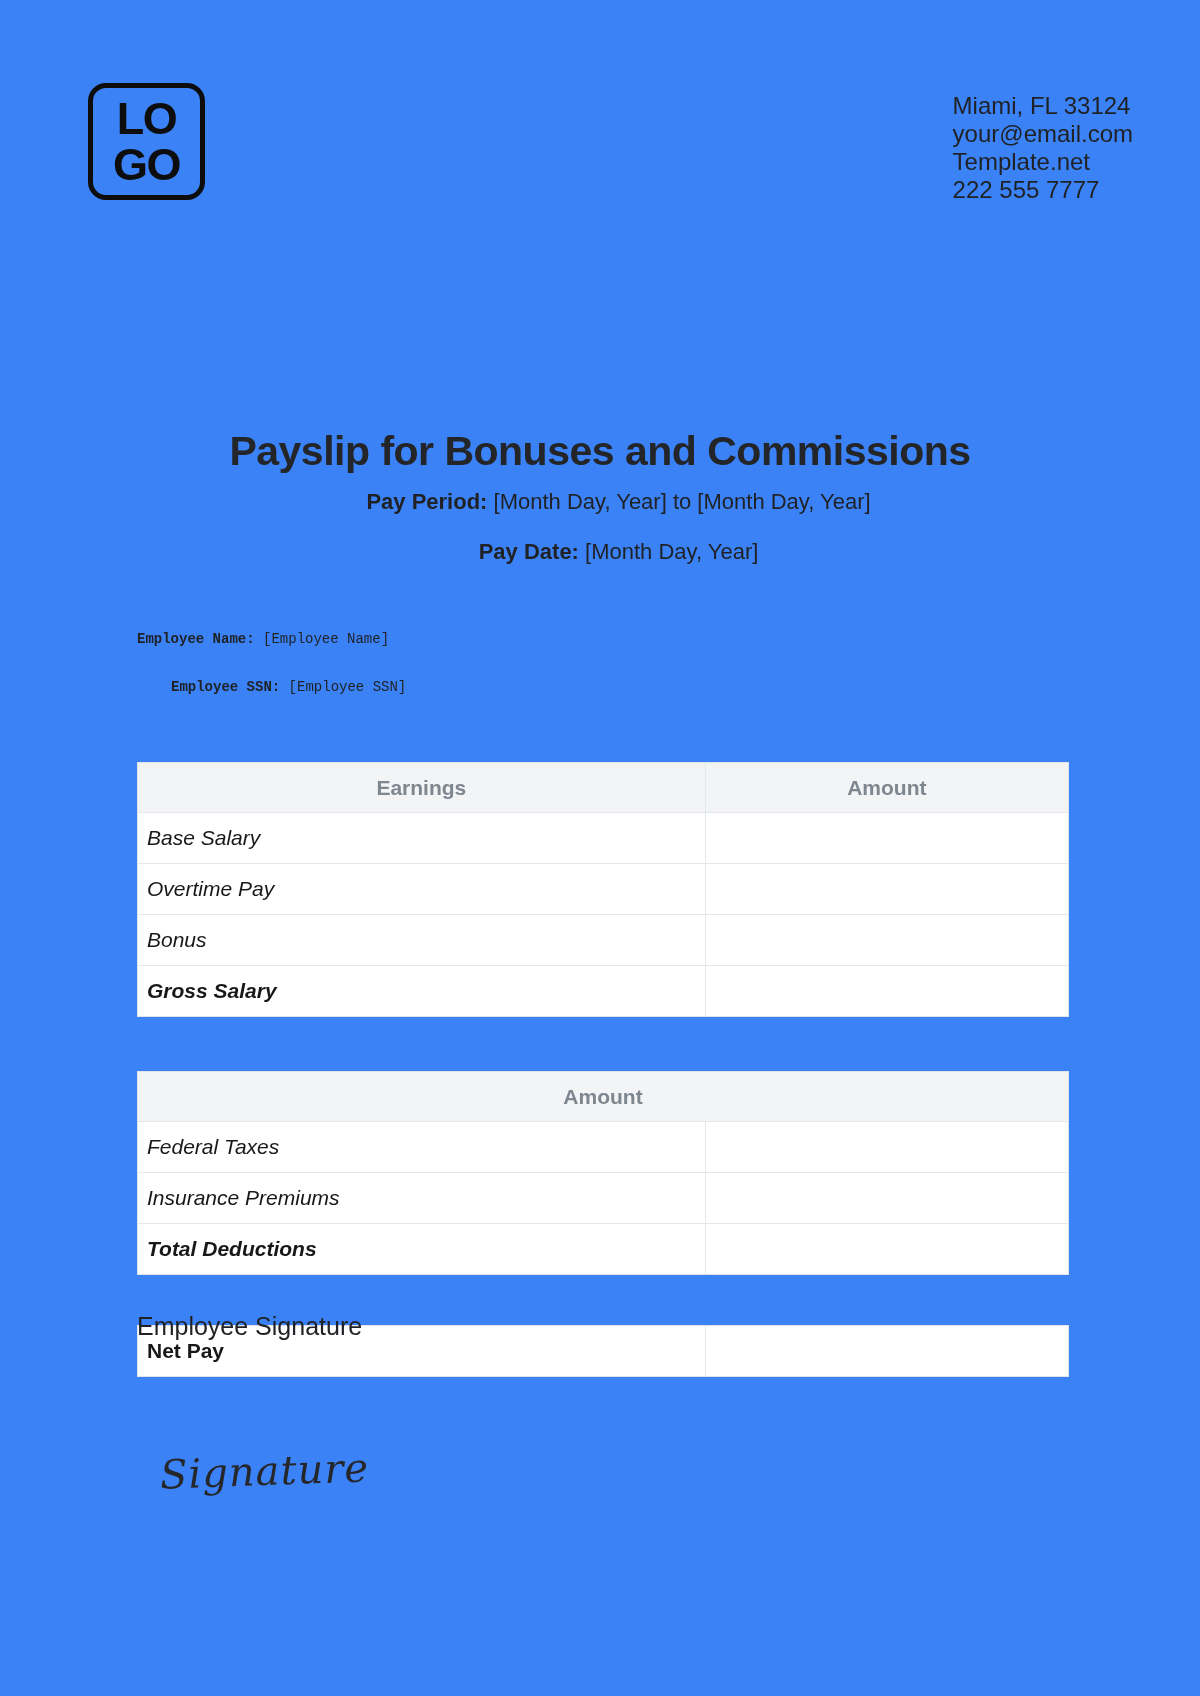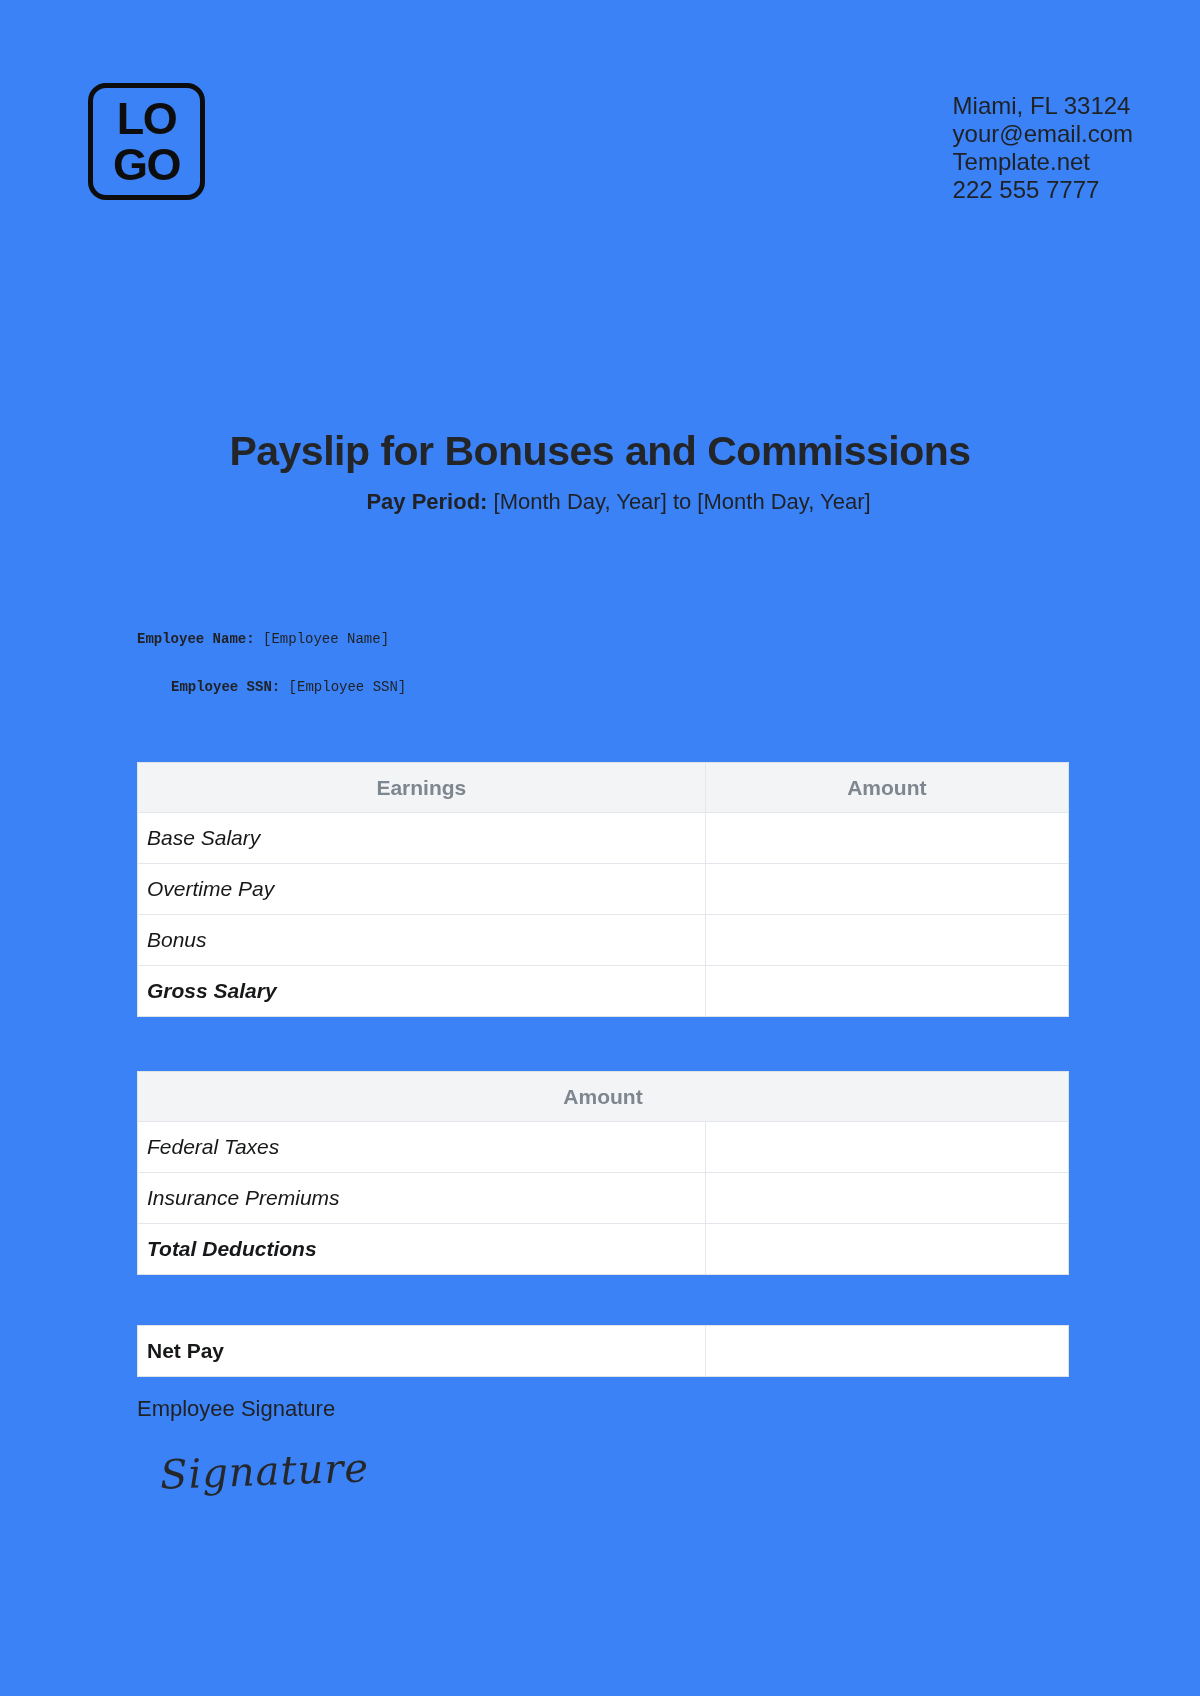--- a/index.html
+++ b/index.html
@@ -110,22 +110,22 @@
     font-size: 21px;
     color: #7e868f;
   }
   .t-body .c-left, .t-netrow .c-left { padding-left: 9px; font-size: 21px; color: #17181a; }
   .t-body .c-right, .t-netrow .c-right { padding-left: 9px; font-size: 21px; color: #17181a; }
   .row-bold .c-left { font-weight: 700; }
 
   
   .sig-caption {
     position: absolute;
-    left: 137px; top: 1396px;
-    font-size: 22px;
+    left: 137px; top: 1312px;
+    font-size: 25px;
     color: #1f2124;
   }
   .sig-script {
     position: absolute;
     left: 160px; top: 1448px;
     font-family: "DejaVu Serif", "Liberation Serif", serif;
     font-style: italic;
     font-size: 40px;
     color: #26272a;
     transform: rotate(-2deg);
@@ -147,20 +147,22 @@
     <div>your@email.com</div>
     <div>Template.net</div>
     <div>222 555 7777</div>
   </div>
 
   <h1 class="doc-title">Payslip for Bonuses and Commissions</h1>
 
   <div class="meta-line meta-pay-period"><span class="label-b">Pay Period:</span><span> [Month Day, Year] to [Month Day, Year]</span>
   </div>
 
+  <div class="meta-line meta-pay-date"><span class="label-b">Pay Date:</span><span> [Month Day, Year]</span>
+  </div>
 
   <div class="emp-line emp-name"><span class="label-b">Employee Name:</span><span> [Employee Name]</span>
   </div>
 
   <div class="emp-line emp-ssn"><span class="label-b">Employee SSN:</span><span> [Employee SSN]</span>
   </div>
 
   <div class="tbl tbl-earnings">
     <div class="t-row t-head">
       <div class="c-left">Earnings</div>

